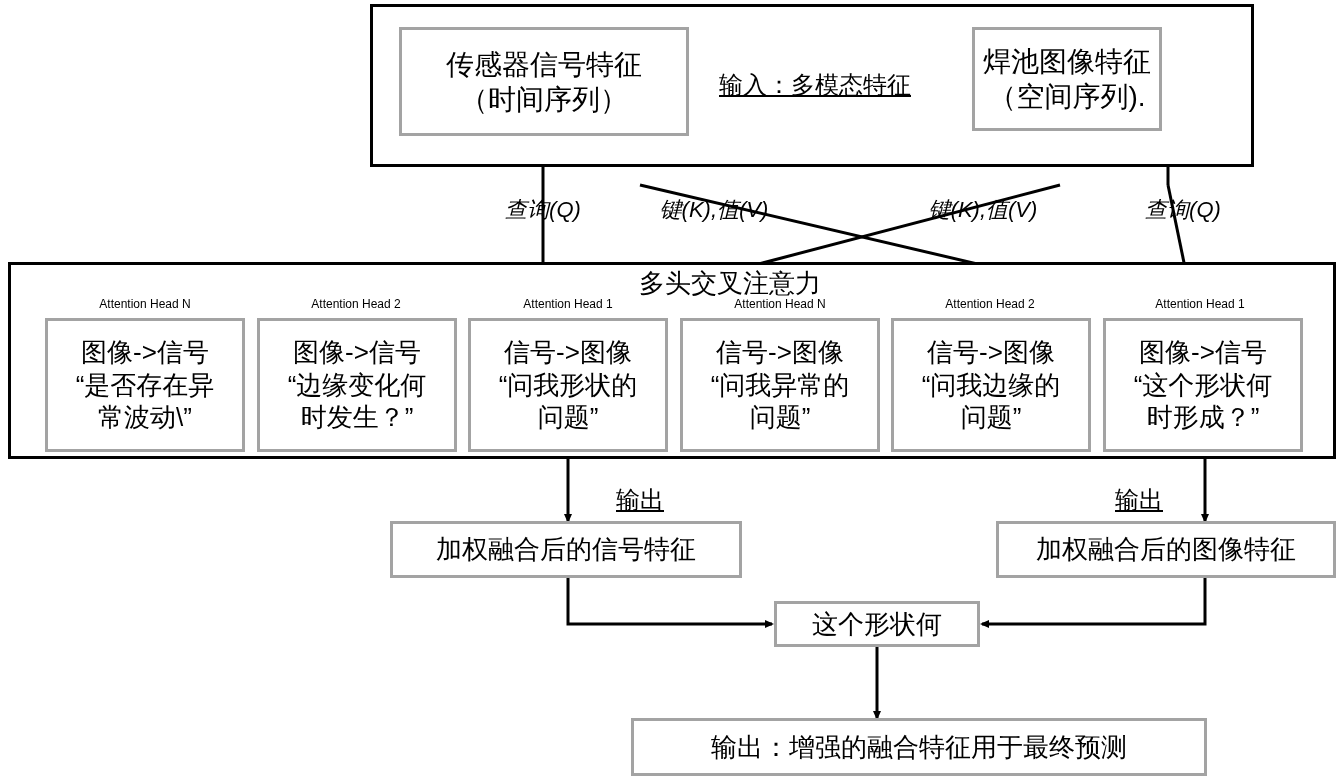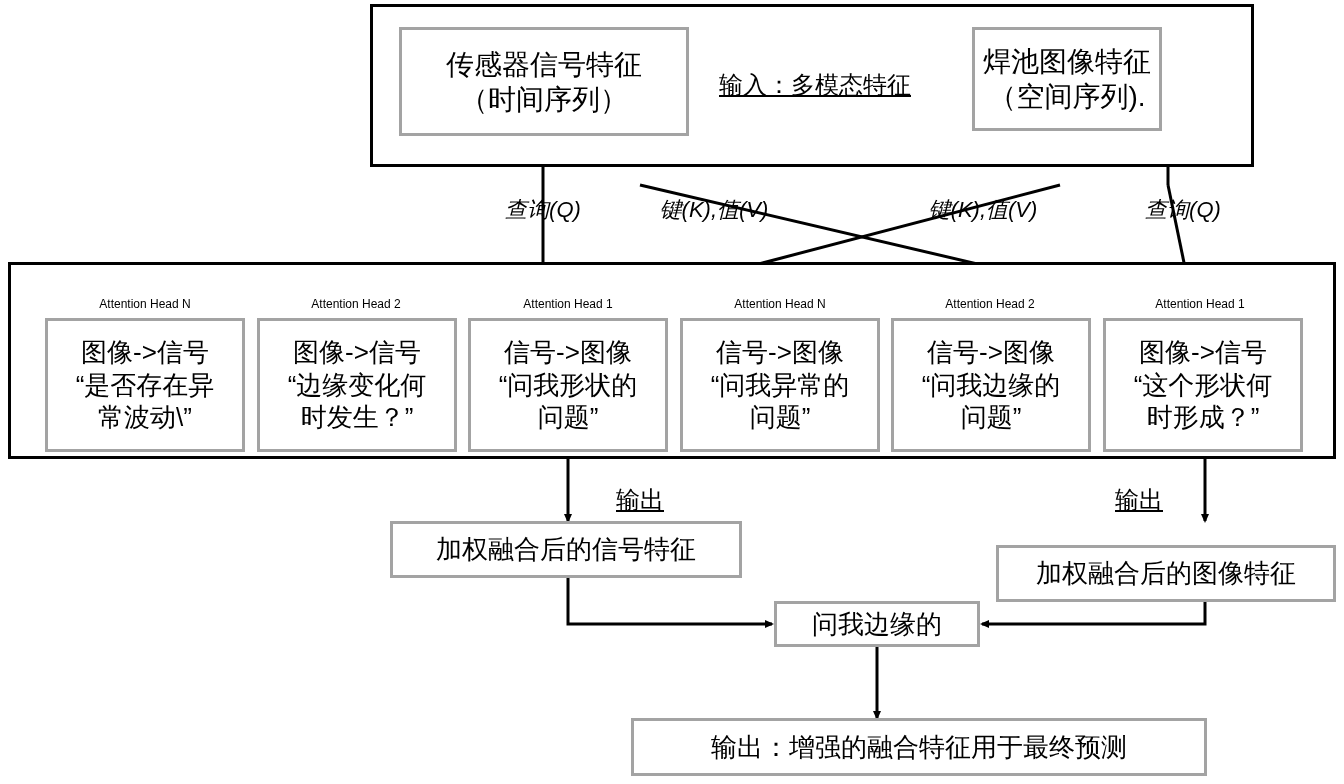--- a/index.html
+++ b/index.html
@@ -101,20 +101,21 @@
   <div class="box f28" style="left:972px; top:27px; width:190px; height:104px;">焊池图像特征
 （空间序列).</div>
 
   <div class="lbl f22" style="left:478px; top:197px; width:130px;">查询(Q)</div>
   <div class="lbl f22" style="left:639px; top:197px; width:150px;">键(K),值(V)</div>
   <div class="lbl f22" style="left:908px; top:197px; width:150px;">键(K),值(V)</div>
   <div class="lbl f22" style="left:1118px; top:197px; width:130px;">查询(Q)</div>
 
   <div class="outer" style="left:8px; top:262px; width:1328px; height:197px;"></div>
 
+  <div class="lbl f26" style="left:580px; top:268px; width:300px;">多头交叉注意力</div>
 
   <div class="lbl f16" style="left:45px; top:297px; width:200px;">Attention Head N</div>
   <div class="lbl f16" style="left:256px; top:297px; width:200px;">Attention Head 2</div>
   <div class="lbl f16" style="left:468px; top:297px; width:200px;">Attention Head 1</div>
   <div class="lbl f16" style="left:680px; top:297px; width:200px;">Attention Head N</div>
   <div class="lbl f16" style="left:890px; top:297px; width:200px;">Attention Head 2</div>
   <div class="lbl f16" style="left:1100px; top:297px; width:200px;">Attention Head 1</div>
 
   <div class="box f26" style="left:45px; top:318px; width:200px; height:134px;">图像-&gt;信号
 “是否存在异
@@ -132,19 +133,19 @@
 “问我边缘的
 问题”</div>
   <div class="box f26" style="left:1103px; top:318px; width:200px; height:134px;">图像-&gt;信号
 “这个形状何
 时形成？”</div>
 
   <div class="lbl f24" style="left:590px; top:486px; width:100px;">输出</div>
   <div class="lbl f24" style="left:1089px; top:486px; width:100px;">输出</div>
 
   <div class="box f26" style="left:390px; top:521px; width:352px; height:57px;text-align:right;">加权融合后的信号特征</div>
-  <div class="box f26" style="left:996px; top:521px; width:340px; height:57px;margin-top:24px;">加权融合后的图像特征</div>
+  <div class="box f26" style="left:996px; top:521px; width:340px; height:57px;">加权融合后的图像特征</div>
 
-  <div class="box f26" style="left:774px; top:601px; width:206px; height:46px;">问我边缘的</div>
+  <div class="box f26" style="left:774px; top:601px; width:206px; height:46px;">这个形状何</div>
 
   <div class="box f26" style="left:631px; top:718px; width:576px; height:58px;">输出：增强的融合特征用于最终预测</div>
 
 </div>
 
 </body></html>

